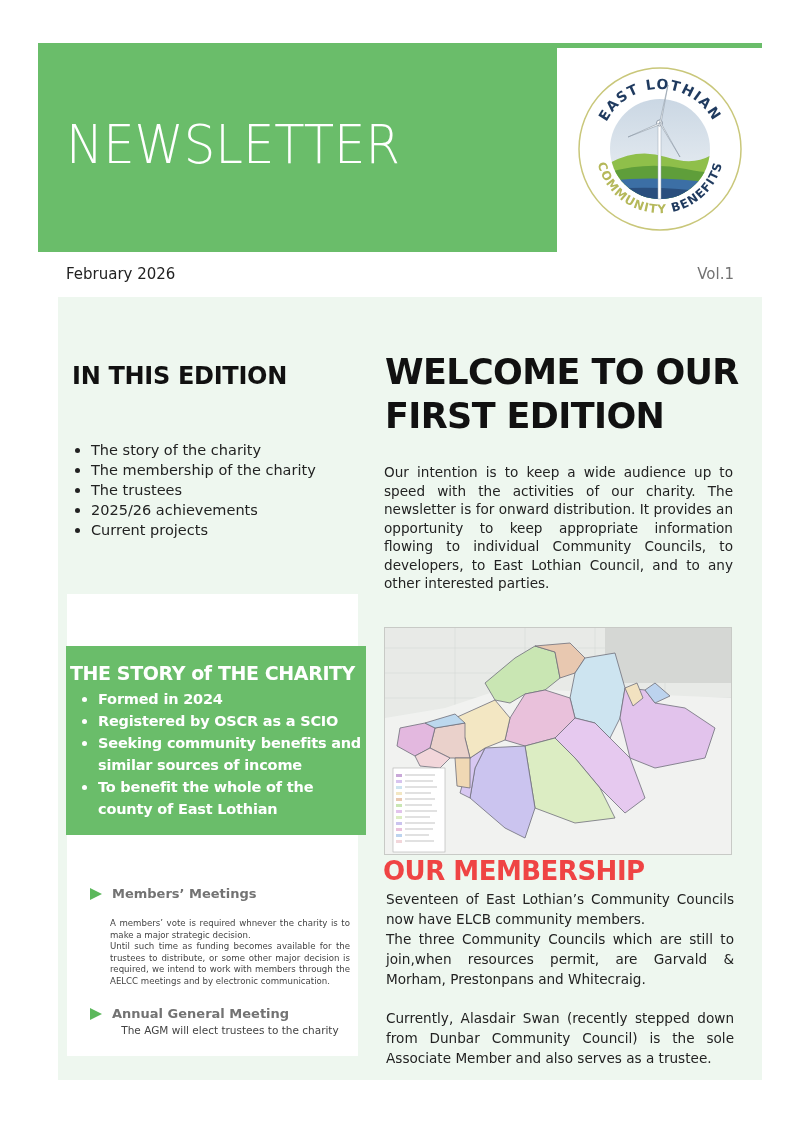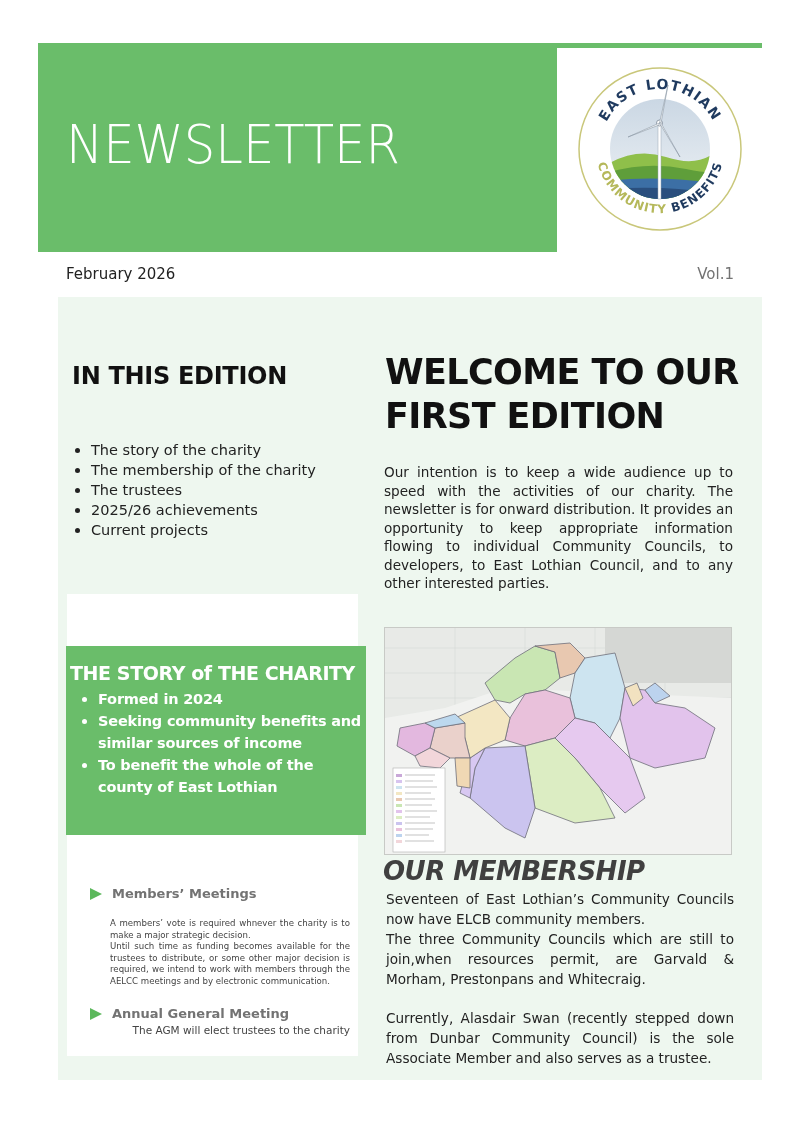--- a/index.html
+++ b/index.html
@@ -29,28 +29,28 @@
   .story-list { list-style: none; margin-top: 4px; }
   .story-list li { position: relative; padding-left: 28px; font-size: 14.5px; font-weight: bold; color: #fff; line-height: 22px; letter-spacing: -0.2px; }
   .story-list li::before { content: ""; position: absolute; left: 12px; top: 9px; width: 5px; height: 5px; border-radius: 50%; background: #fff; }
 
   .meet-block { position: absolute; left: 90px; width: 260px; }
   .meet-head { display: flex; align-items: center; gap: 10px; }
   .arrow-icon { width: 0; height: 0; border-top: 6px solid transparent; border-bottom: 6px solid transparent; border-left: 12px solid #5cb85c; }
   .meet-title { font-size: 13px; font-weight: bold; color: #737373; }
   .meet-body { margin-left: 20px; font-size: 8.6px; line-height: 11.5px; color: #444; text-align: justify; }
   .meet-body p { margin: 0; }
-  .agm-body { font-size: 10.5px; line-height: 14px; text-align: right; margin-top: 2px; }
+  .agm-body { font-size: 10.5px; line-height: 14px; text-align: center; margin-top: 2px; }
 
   .welcome-title { position: absolute; left: 385px; top: 350px; width: 370px; font-size: 35px; font-weight: bold; line-height: 44px; color: #111; letter-spacing: -0.6px; }
   .welcome-body { position: absolute; left: 384px; top: 463px; width: 349px; font-size: 13.6px; line-height: 18.5px; text-align: justify; color: #222; }
 
   .map-frame { position: absolute; left: 384px; top: 627px; width: 348px; height: 228px; background: #e9ebe8; border: 1px solid #c8cac6; overflow: hidden; }
 
-  .member-title { position: absolute; left: 383px; top: 856px; font-size: 26px; font-weight: bold; color: #404040; letter-spacing: -0.5px; font-style: italic; }
+  .member-title { position: absolute; left: 383px; top: 856px; font-size: 26px; font-weight: bold; color: #ef4444; letter-spacing: -0.5px; }
   .member-body { position: absolute; left: 386px; top: 889px; width: 348px; font-size: 13.6px; line-height: 20px; text-align: justify; color: #222; }
   .member-body p { margin: 0; }
   .member-body .gap { height: 18.6px; }
 </style>
 </head>
 <body>
 
 <div class="header-band">
   <div class="header-green">
     <div class="header-title">NEWSLETTER</div>
@@ -105,20 +105,21 @@
   <li>2025/26 achievements</li>
   <li>Current projects</li>
 </ul>
 
 <div class="left-white"></div>
 
 <div class="story-box">
   <div class="story-title">THE STORY of THE CHARITY</div>
   <ul class="story-list">
     <li>Formed in 2024</li>
+    <li>Registered by OSCR as a SCIO</li>
     <li>Seeking community benefits and similar sources of income</li>
     <li>To benefit the whole of the county of East  Lothian</li>
   </ul>
 </div>
 
 <div class="meet-block" style="top:886px;">
   <div class="meet-head">
     <span class="arrow-icon"></span>
     <span class="meet-title">Members’ Meetings</span>
   </div>

